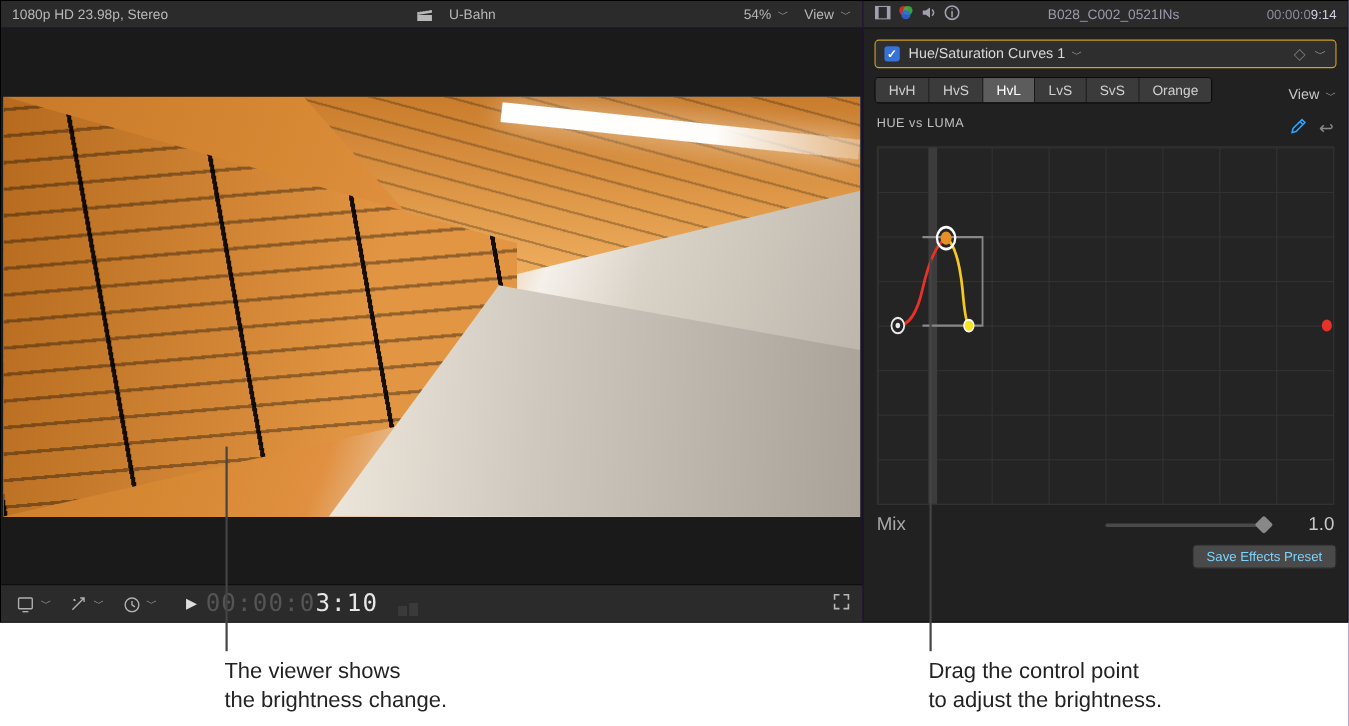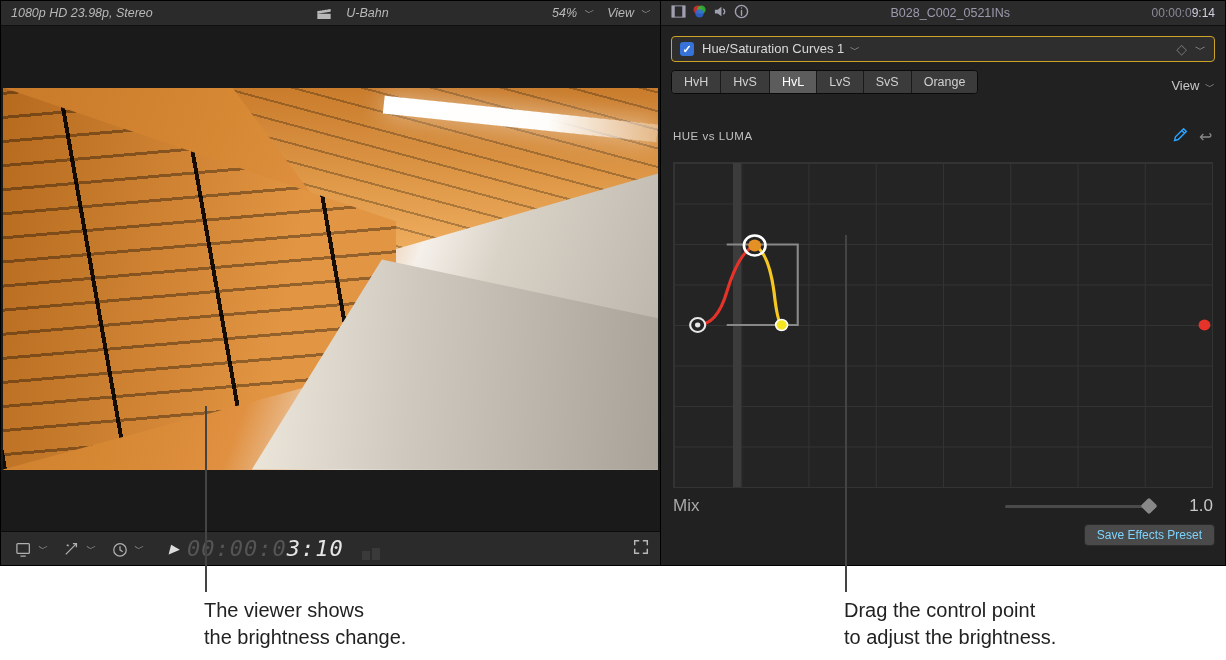--- a/index.html
+++ b/index.html
@@ -15,27 +15,26 @@
   }
   .app {
     display: flex;
     width: 100%;
     height: 566px;
     background: #1b1b1b;
     border: 1px solid #000;
   }
   
   .viewer-panel {
-    width: 660px;
+    width: 784px;
     height: 100%;
     display: flex;
     flex-direction: column;
     background: #4c1d95;
     border-right: 1px solid #000;
-    font-style: italic;
   }
   .viewer-header {
     height: 25px;
     display: flex;
     align-items: center;
     padding: 0 10px;
     background: #2b2b2b;
     border-bottom: 1px solid #101010;
     font-size: 12.5px;
     color: #b8b8b8;
@@ -185,22 +184,22 @@
     cursor:pointer;
   }
   .seg button:last-child{border-right:none;}
   .seg button.active{background:#5c5c5c;color:#fff;}
   .tab-row .view-dd{margin-left:auto;color:#c8c8c8;font-size:13px;}
 
   .curve-section {
     padding: 6px 12px 0 12px;
   }
   .curve-title-row{
-    display:flex; align-items:center; font-size:11.5px;
-    letter-spacing:.5px; color:#c0c0c0; padding-bottom:16px;margin-top:20px;
+    display:flex; align-items:flex-start; font-size:11.5px;
+    letter-spacing:.5px; color:#c0c0c0; padding-bottom:6px;
   }
   .curve-title-row .tools{margin-left:auto;display:flex;gap:10px;align-items:center;}
   .eyedrop svg{width:18px;height:18px;stroke:#2aa3ff;fill:none;stroke-width:1.6;}
   .reset{color:#888;font-size:16px;cursor:pointer;}
 
   .curve-canvas{
     position:relative;
     height:326px;
     background:#242424;
     border:1px solid #333;

